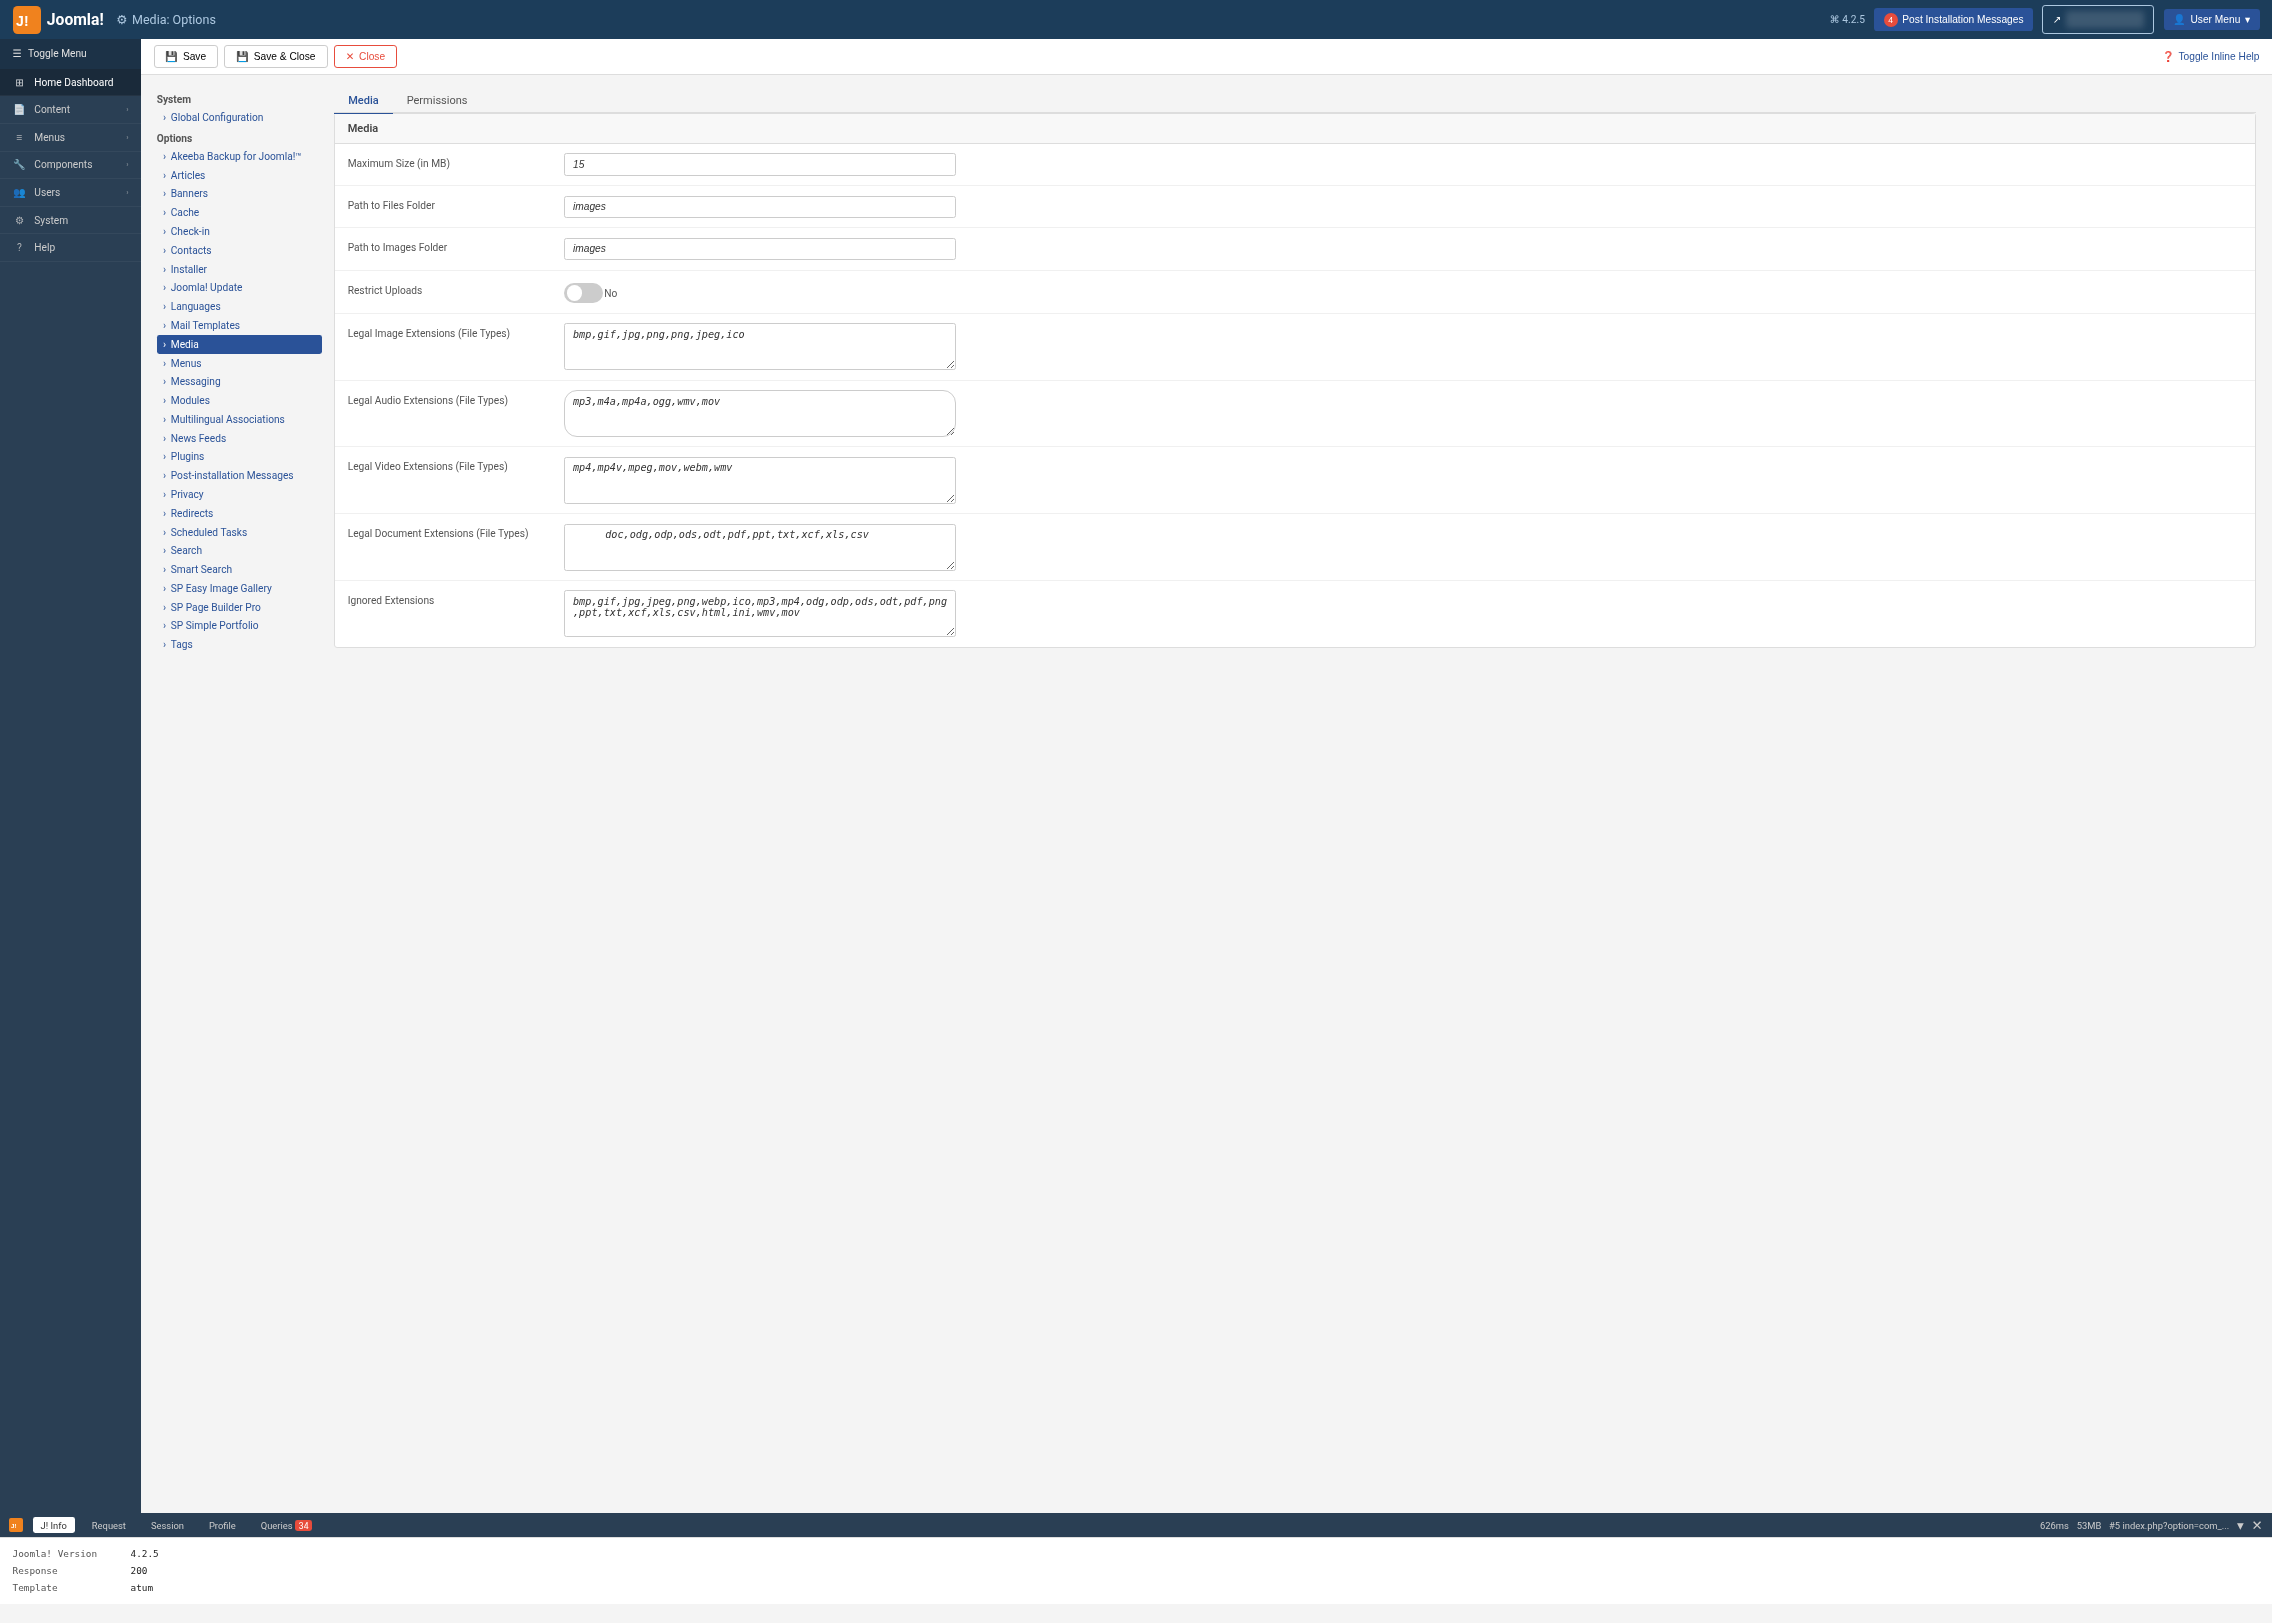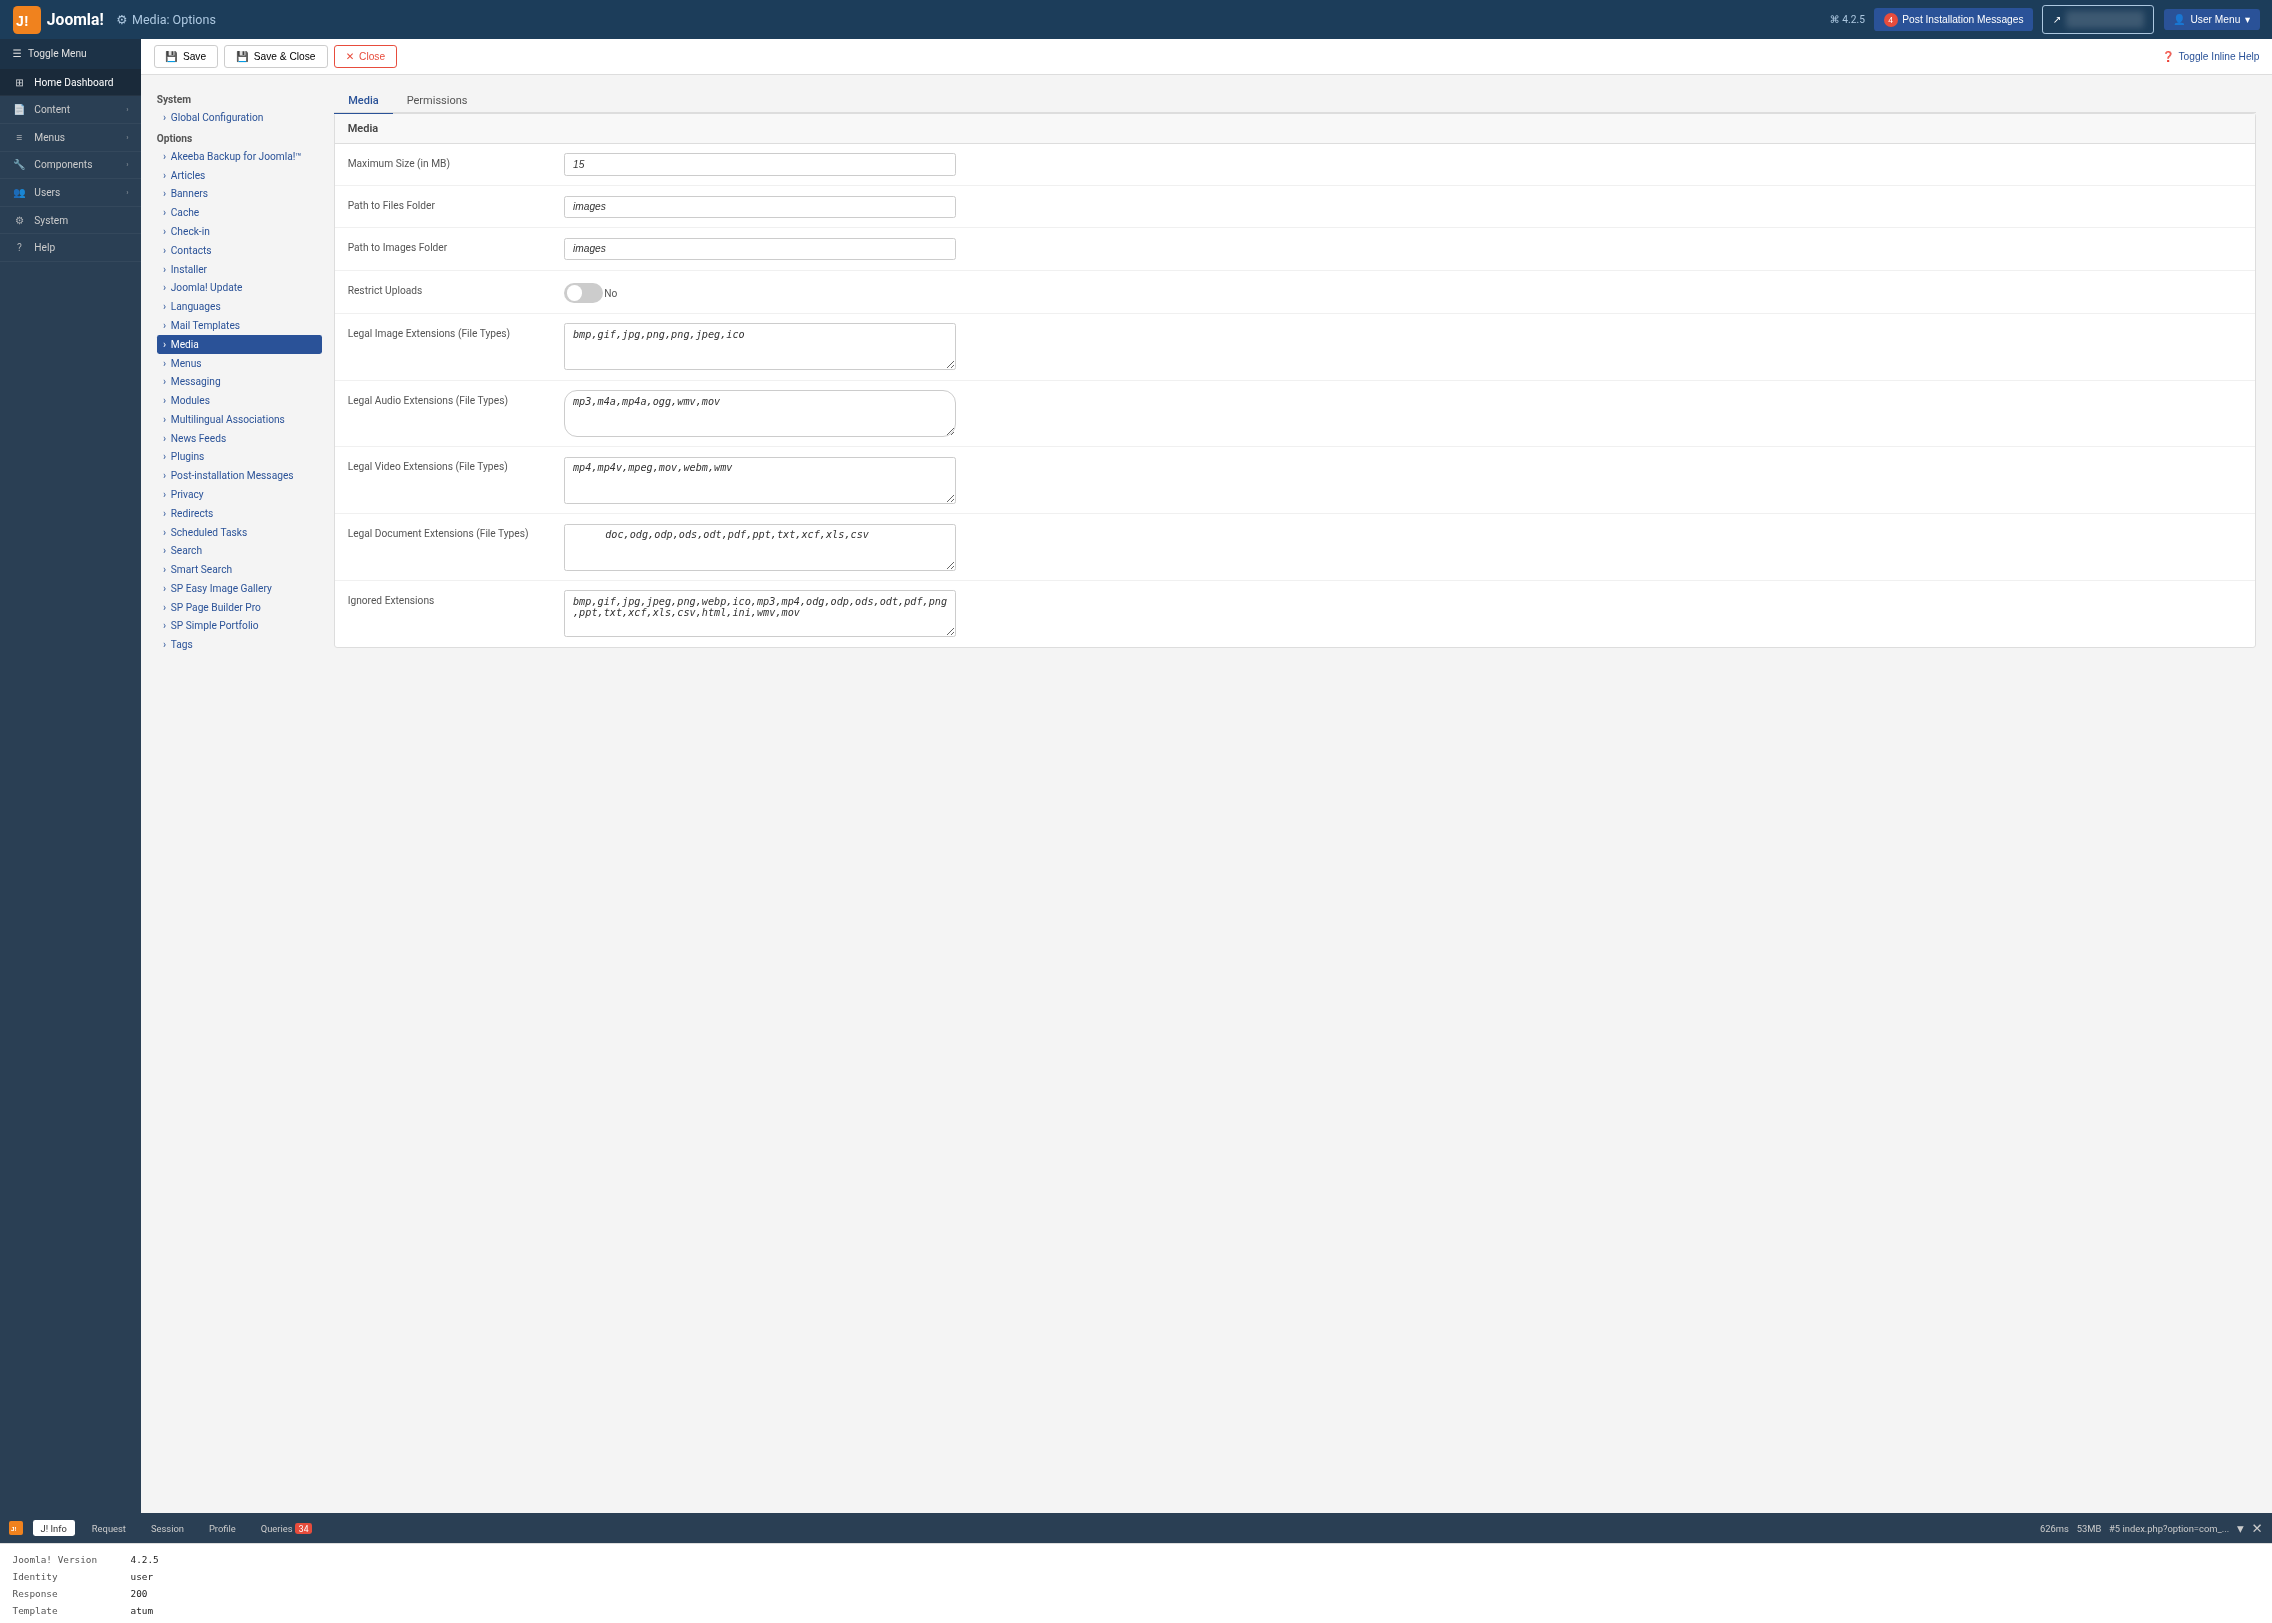--- a/index.html
+++ b/index.html
@@ -126,21 +126,21 @@
       width: 15.7px; height: 15.7px; background: #fff; border-radius: 50%;
       transition: left 0.2s;
     }
     .toggle.off .toggle-knob { left: 2.4px; }
     .toggle-label { font-size: 10.2px; color: #555; }
 
     
     .debug-bar {
       background: #2a3f54; color: #ccc; font-size: 9.4px;
       padding: 3.9px 9.4px; display: flex; align-items: center; gap: 9.4px;
-      height: 30px;
+      height: 24px;
     }
     .debug-bar-tab {
       padding: 2.4px 7.8px; border-radius: 2.4px; cursor: pointer; font-size: 9.4px; color: #ccc;
     }
     .debug-bar-tab.active { background: #fff; color: #333; }
     .debug-bar-right { margin-left: auto; display: flex; align-items: center; gap: 7.8px; font-size: 9.4px; }
     .debug-badge { background: #e74c3c; color: #fff; border-radius: 2.4px; padding: 0.8px 3.9px; font-size: 8.6px; }
 
     
     .debug-info {
@@ -466,24 +466,20 @@
     <button style="background:none;border:none;color:#ccc;cursor:pointer;">✕</button>
   </div>
 </div>
 
 <div class="debug-info">
   <div class="debug-row">
     <span class="debug-key">Joomla! Version</span>
     <span class="debug-val">4.2.5</span>
   </div>
   <div class="debug-row">
-    <span class="debug-key">Identity</span>
-    <span class="debug-val">user</span>
-  </div>
-  <div class="debug-row">
     <span class="debug-key">Response</span>
     <span class="debug-val">200</span>
   </div>
   <div class="debug-row">
     <span class="debug-key">Template</span>
     <span class="debug-val">atum</span>
   </div>
 
 </div>
 

